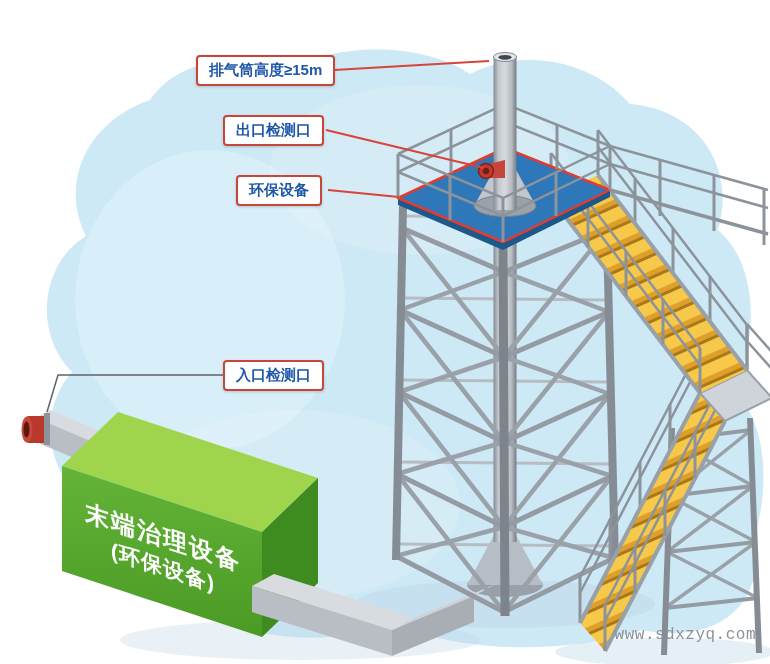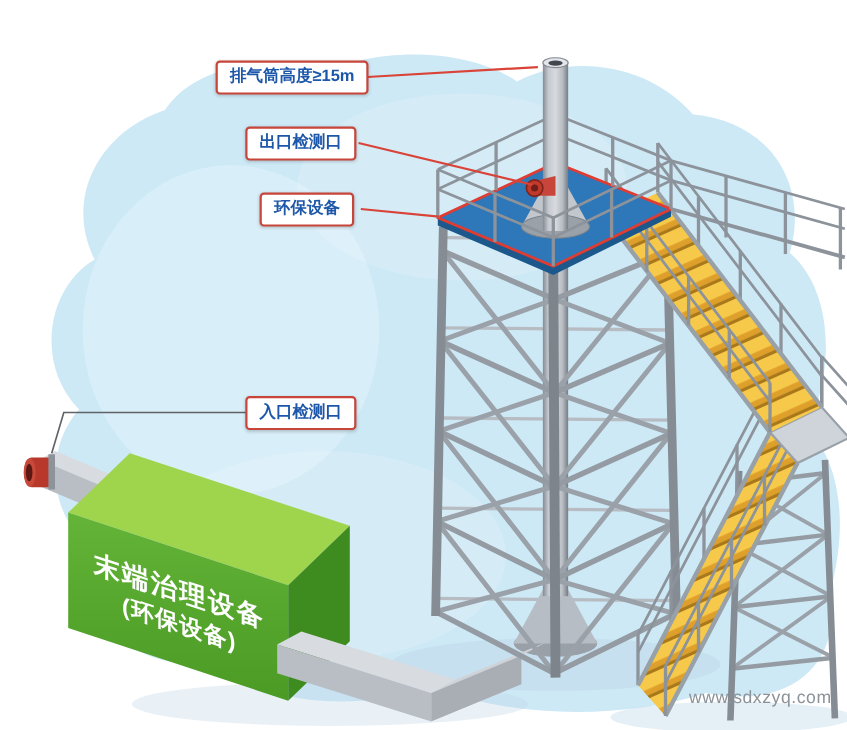--- a/index.html
+++ b/index.html
@@ -8,21 +8,21 @@
   .stage svg{position:absolute;left:0;top:0;}
   .callout{position:absolute;background:#fff;border:2px solid #c8453a;border-radius:4px;
            padding:5px 11px;color:#1d57a9;font-weight:bold;font-size:15px;line-height:1.1;
            white-space:nowrap;box-shadow:0 1px 3px rgba(0,0,0,.18);z-index:5;}
   .equip-text{position:absolute;left:66px;top:470px;width:194px;height:100px;
               transform:skewY(18deg);transform-origin:0 0;display:flex;flex-direction:column;
               justify-content:center;align-items:center;color:#fff;font-weight:bold;z-index:4;}
   .equip-text .l1{font-size:24px;letter-spacing:2px;}
   .equip-text .l2{font-size:21px;letter-spacing:1px;}
   .watermark{position:absolute;right:14px;bottom:20px;color:#8b9298;font-size:16px;
-             letter-spacing:.5px;z-index:6;}
+             letter-spacing:.5px;z-index:6;font-family:Liberation Mono, monospace;}
 </style>
 </head>
 <body>
 
 <div class="stage">
 
 <svg width="770" height="664" viewBox="0 0 770 664">
   <defs>
     <linearGradient id="stackGrad" x1="0" y1="0" x2="1" y2="0">
       <stop offset="0" stop-color="#858b93"></stop>

